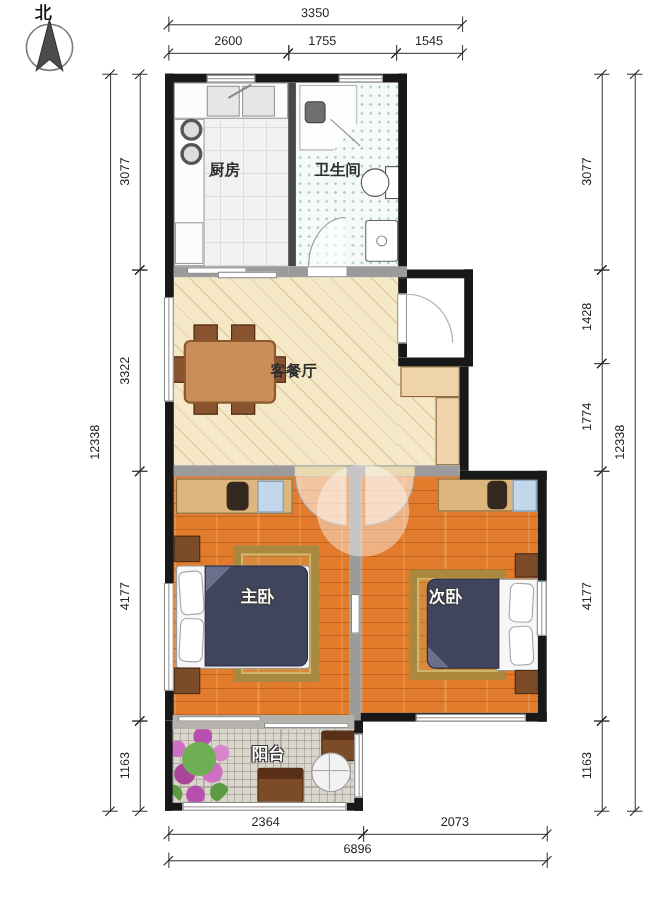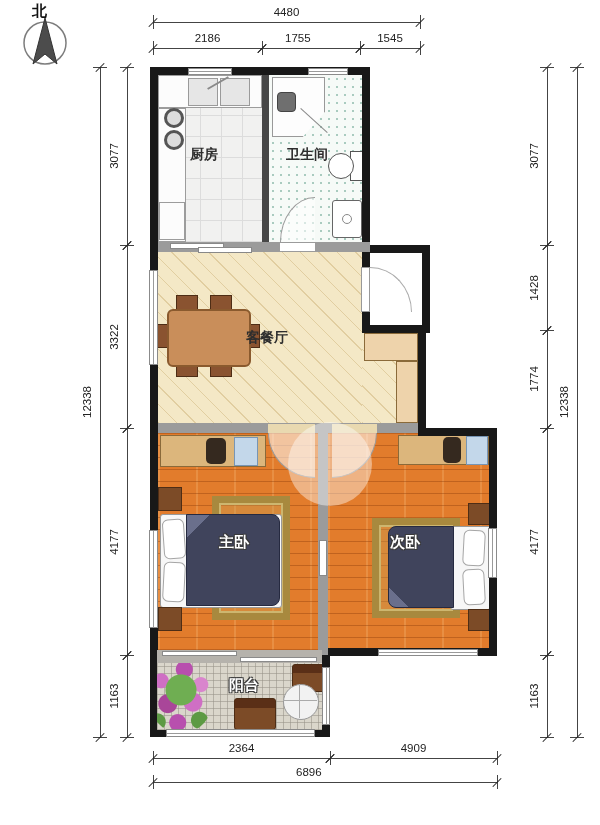--- a/index.html
+++ b/index.html
@@ -201,33 +201,33 @@
   <div class="rlabel-light" style="left:219px;top:533px;">主卧</div>
   <div class="rlabel-light" style="left:390px;top:533px;">次卧</div>
   <div class="rlabel-light" style="left:229px;top:676px;">阳台</div>
 
   <div id="dims" class="abs" style="left:0;top:0;width:600px;height:825px;">
       <div style="position: absolute; left: 153px; top: 21.5px; width: 267px; height: 1px; background: rgb(68, 68, 68);"></div>
       <div style="position: absolute; left: 152.5px; top: 15px; width: 1px; height: 14px; background: rgb(68, 68, 68);"></div>
       <div style="position: absolute; left: 147px; top: 21.5px; width: 12px; height: 1px; background: rgb(34, 34, 34); transform: rotate(-45deg);"></div>
       <div style="position: absolute; left: 419.5px; top: 15px; width: 1px; height: 14px; background: rgb(68, 68, 68);"></div>
       <div style="position: absolute; left: 414px; top: 21.5px; width: 12px; height: 1px; background: rgb(34, 34, 34); transform: rotate(-45deg);"></div>
-      <div class="dimtext" style="position: absolute; left: 246.5px; top: 6px; width: 80px; text-align: center;">4480</div>
+      <div class="dimtext" style="position: absolute; left: 246.5px; top: 6px; width: 80px; text-align: center;">3350</div>
       <div style="position: absolute; left: 153px; top: 47.5px; width: 109px; height: 1px; background: rgb(68, 68, 68);"></div>
       <div style="position: absolute; left: 152.5px; top: 41px; width: 1px; height: 14px; background: rgb(68, 68, 68);"></div>
       <div style="position: absolute; left: 147px; top: 47.5px; width: 12px; height: 1px; background: rgb(34, 34, 34); transform: rotate(-45deg);"></div>
       <div style="position: absolute; left: 261.5px; top: 41px; width: 1px; height: 14px; background: rgb(68, 68, 68);"></div>
       <div style="position: absolute; left: 256px; top: 47.5px; width: 12px; height: 1px; background: rgb(34, 34, 34); transform: rotate(-45deg);"></div>
-      <div class="dimtext" style="position: absolute; left: 167.5px; top: 32px; width: 80px; text-align: center;">2186</div>
+      <div class="dimtext" style="position: absolute; left: 167.5px; top: 32px; width: 80px; text-align: center;">2600</div>
       <div style="position: absolute; left: 262px; top: 47.5px; width: 98px; height: 1px; background: rgb(68, 68, 68);"></div>
       <div style="position: absolute; left: 261.5px; top: 41px; width: 1px; height: 14px; background: rgb(68, 68, 68);"></div>
       <div style="position: absolute; left: 256px; top: 47.5px; width: 12px; height: 1px; background: rgb(34, 34, 34); transform: rotate(-45deg);"></div>
       <div style="position: absolute; left: 359.5px; top: 41px; width: 1px; height: 14px; background: rgb(68, 68, 68);"></div>
       <div style="position: absolute; left: 354px; top: 47.5px; width: 12px; height: 1px; background: rgb(34, 34, 34); transform: rotate(-45deg);"></div>
-      <div class="dimtext" style="position: absolute; left: 285px; top: 32px; width: 80px; ">1755</div>
+      <div class="dimtext" style="position: absolute; left: 253px; top: 32px; width: 80px; text-align: center;">1755</div>
       <div style="position: absolute; left: 360px; top: 47.5px; width: 60px; height: 1px; background: rgb(68, 68, 68);"></div>
       <div style="position: absolute; left: 359.5px; top: 41px; width: 1px; height: 14px; background: rgb(68, 68, 68);"></div>
       <div style="position: absolute; left: 354px; top: 47.5px; width: 12px; height: 1px; background: rgb(34, 34, 34); transform: rotate(-45deg);"></div>
       <div style="position: absolute; left: 419.5px; top: 41px; width: 1px; height: 14px; background: rgb(68, 68, 68);"></div>
       <div style="position: absolute; left: 414px; top: 47.5px; width: 12px; height: 1px; background: rgb(34, 34, 34); transform: rotate(-45deg);"></div>
       <div class="dimtext" style="position: absolute; left: 350px; top: 32px; width: 80px; text-align: center;">1545</div>
       <div style="position: absolute; left: 99.5px; top: 67px; width: 1px; height: 670px; background: rgb(68, 68, 68);"></div>
       <div style="position: absolute; left: 93px; top: 66.5px; width: 14px; height: 1px; background: rgb(68, 68, 68);"></div>
       <div style="position: absolute; left: 94px; top: 66.5px; width: 12px; height: 1px; background: rgb(34, 34, 34); transform: rotate(-45deg);"></div>
       <div style="position: absolute; left: 93px; top: 736.5px; width: 14px; height: 1px; background: rgb(68, 68, 68);"></div>
@@ -297,21 +297,21 @@
       <div style="position: absolute; left: 152.5px; top: 751px; width: 1px; height: 14px; background: rgb(68, 68, 68);"></div>
       <div style="position: absolute; left: 147px; top: 757.5px; width: 12px; height: 1px; background: rgb(34, 34, 34); transform: rotate(-45deg);"></div>
       <div style="position: absolute; left: 329.5px; top: 751px; width: 1px; height: 14px; background: rgb(68, 68, 68);"></div>
       <div style="position: absolute; left: 324px; top: 757.5px; width: 12px; height: 1px; background: rgb(34, 34, 34); transform: rotate(-45deg);"></div>
       <div class="dimtext" style="position: absolute; left: 201.5px; top: 742px; width: 80px; text-align: center;">2364</div>
       <div style="position: absolute; left: 330px; top: 757.5px; width: 167px; height: 1px; background: rgb(68, 68, 68);"></div>
       <div style="position: absolute; left: 329.5px; top: 751px; width: 1px; height: 14px; background: rgb(68, 68, 68);"></div>
       <div style="position: absolute; left: 324px; top: 757.5px; width: 12px; height: 1px; background: rgb(34, 34, 34); transform: rotate(-45deg);"></div>
       <div style="position: absolute; left: 496.5px; top: 751px; width: 1px; height: 14px; background: rgb(68, 68, 68);"></div>
       <div style="position: absolute; left: 491px; top: 757.5px; width: 12px; height: 1px; background: rgb(34, 34, 34); transform: rotate(-45deg);"></div>
-      <div class="dimtext" style="position: absolute; left: 373.5px; top: 742px; width: 80px; text-align: center;">4909</div>
+      <div class="dimtext" style="position: absolute; left: 373.5px; top: 742px; width: 80px; text-align: center;">2073</div>
       <div style="position: absolute; left: 153px; top: 781.5px; width: 344px; height: 1px; background: rgb(68, 68, 68);"></div>
       <div style="position: absolute; left: 152.5px; top: 775px; width: 1px; height: 14px; background: rgb(68, 68, 68);"></div>
       <div style="position: absolute; left: 147px; top: 781.5px; width: 12px; height: 1px; background: rgb(34, 34, 34); transform: rotate(-45deg);"></div>
       <div style="position: absolute; left: 496.5px; top: 775px; width: 1px; height: 14px; background: rgb(68, 68, 68);"></div>
       <div style="position: absolute; left: 491px; top: 781.5px; width: 12px; height: 1px; background: rgb(34, 34, 34); transform: rotate(-45deg);"></div>
-      <div class="dimtext" style="position: absolute; left: 296px; top: 766px; width: 80px; ">6896</div>
+      <div class="dimtext" style="position: absolute; left: 285px; top: 766px; width: 80px; text-align: center;">6896</div>
     </div>
 </div>
 
 </body></html>

